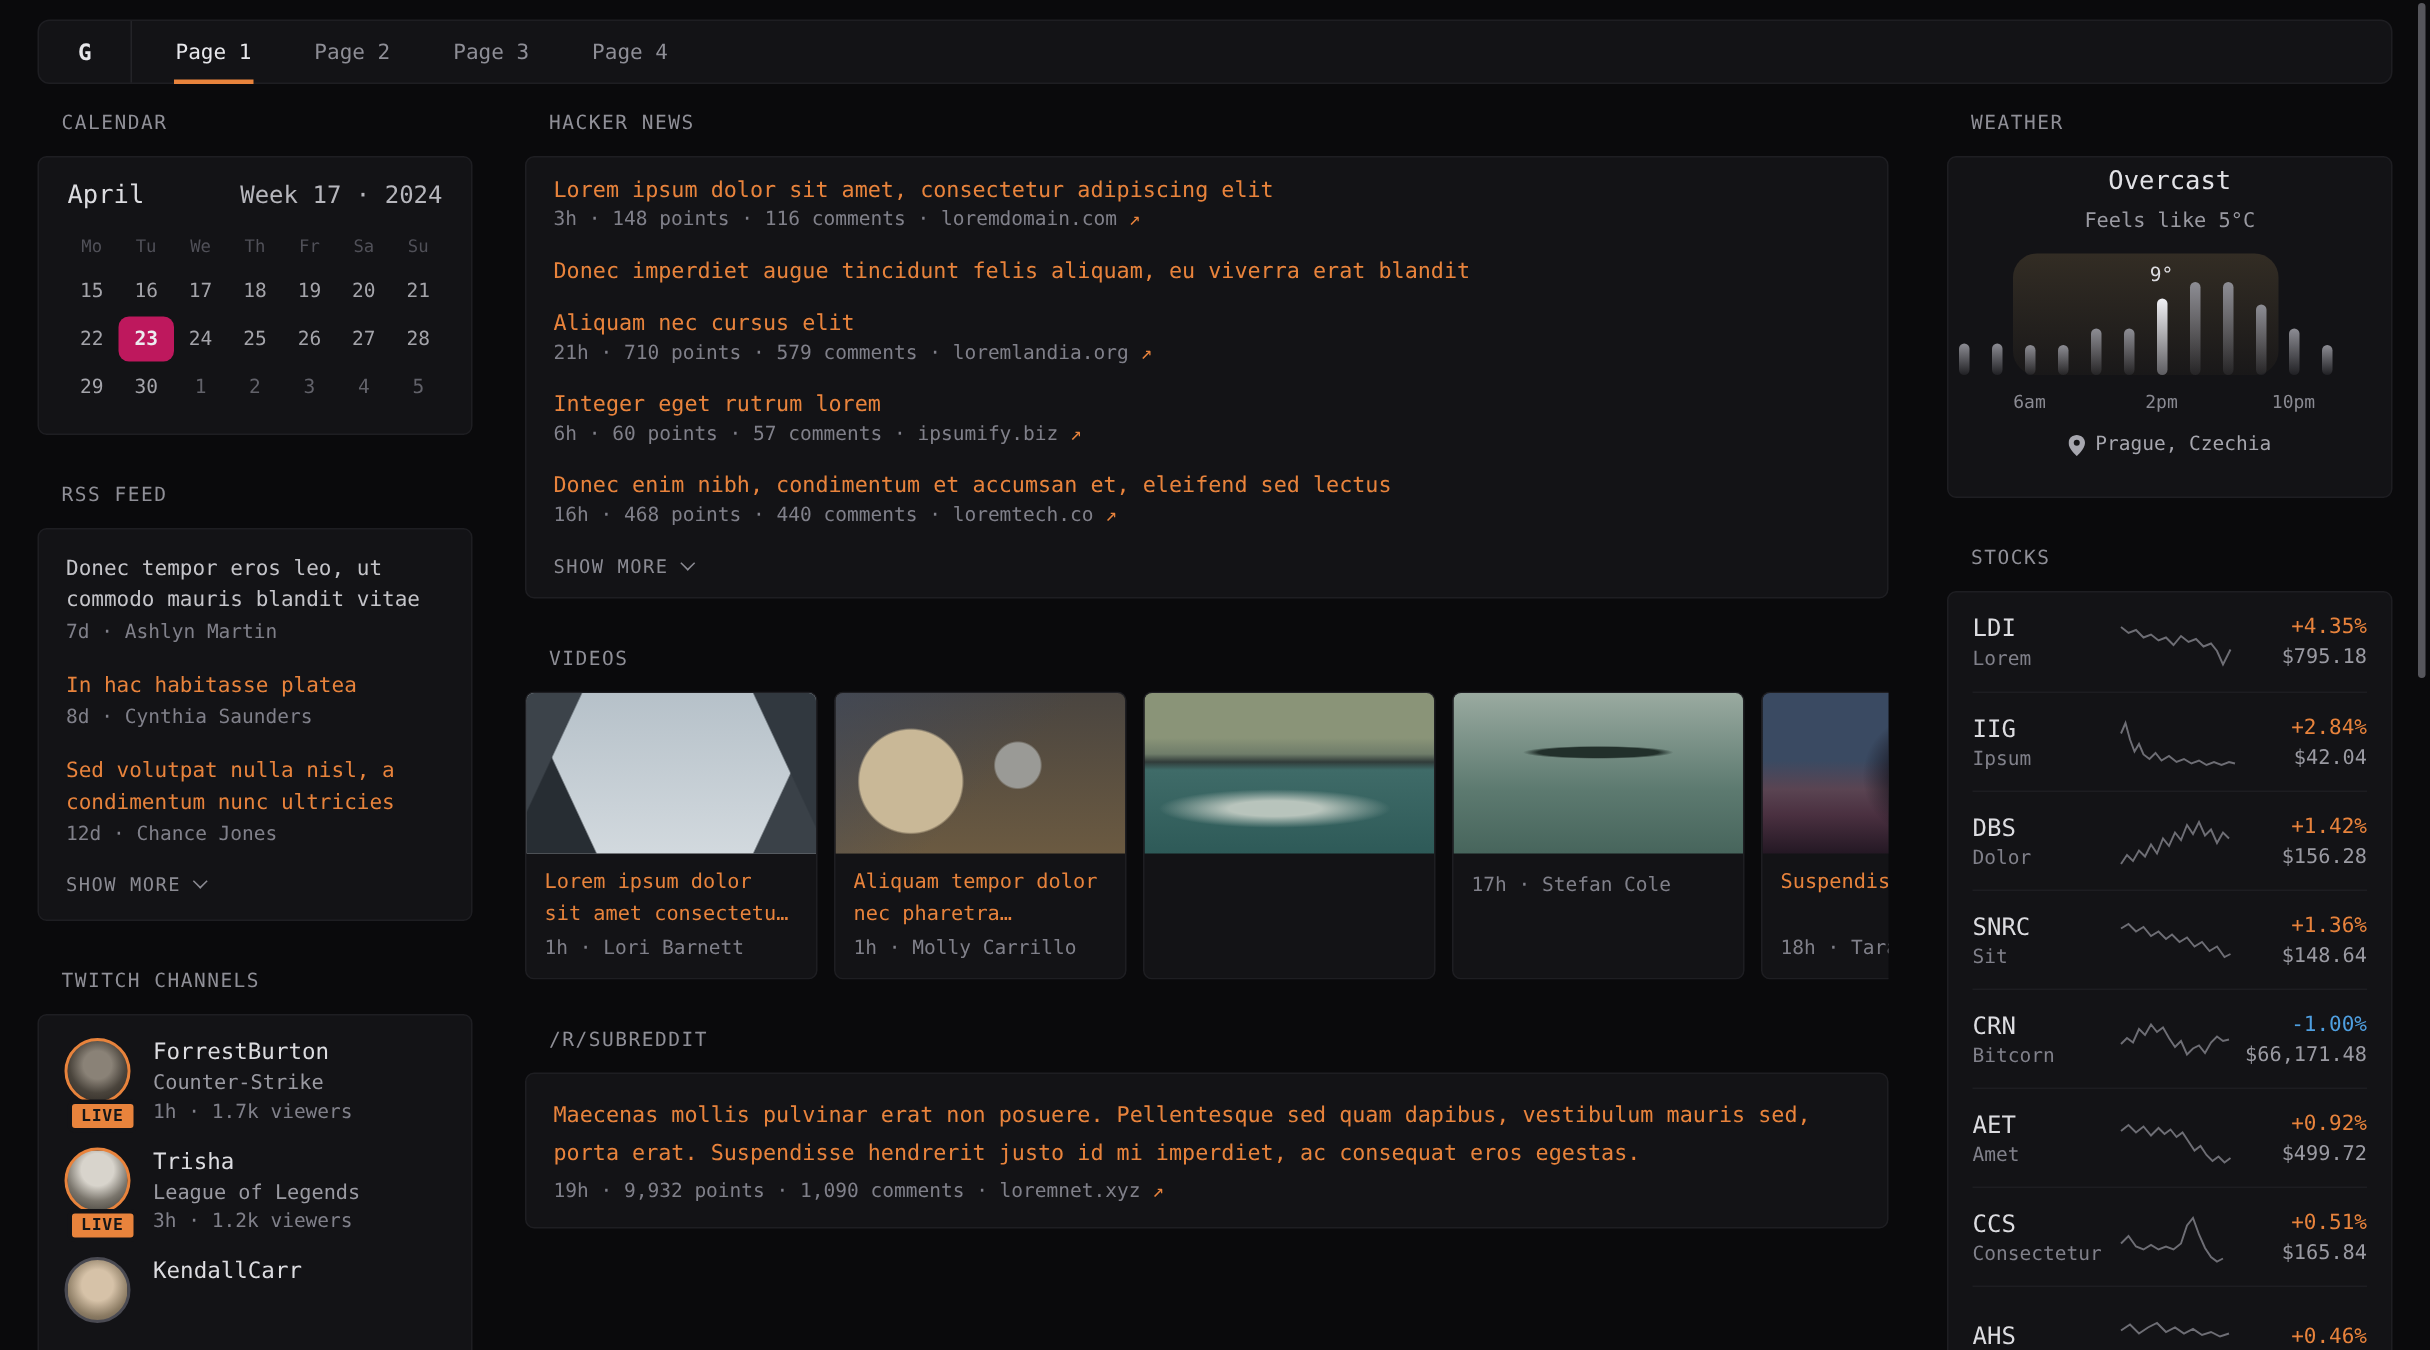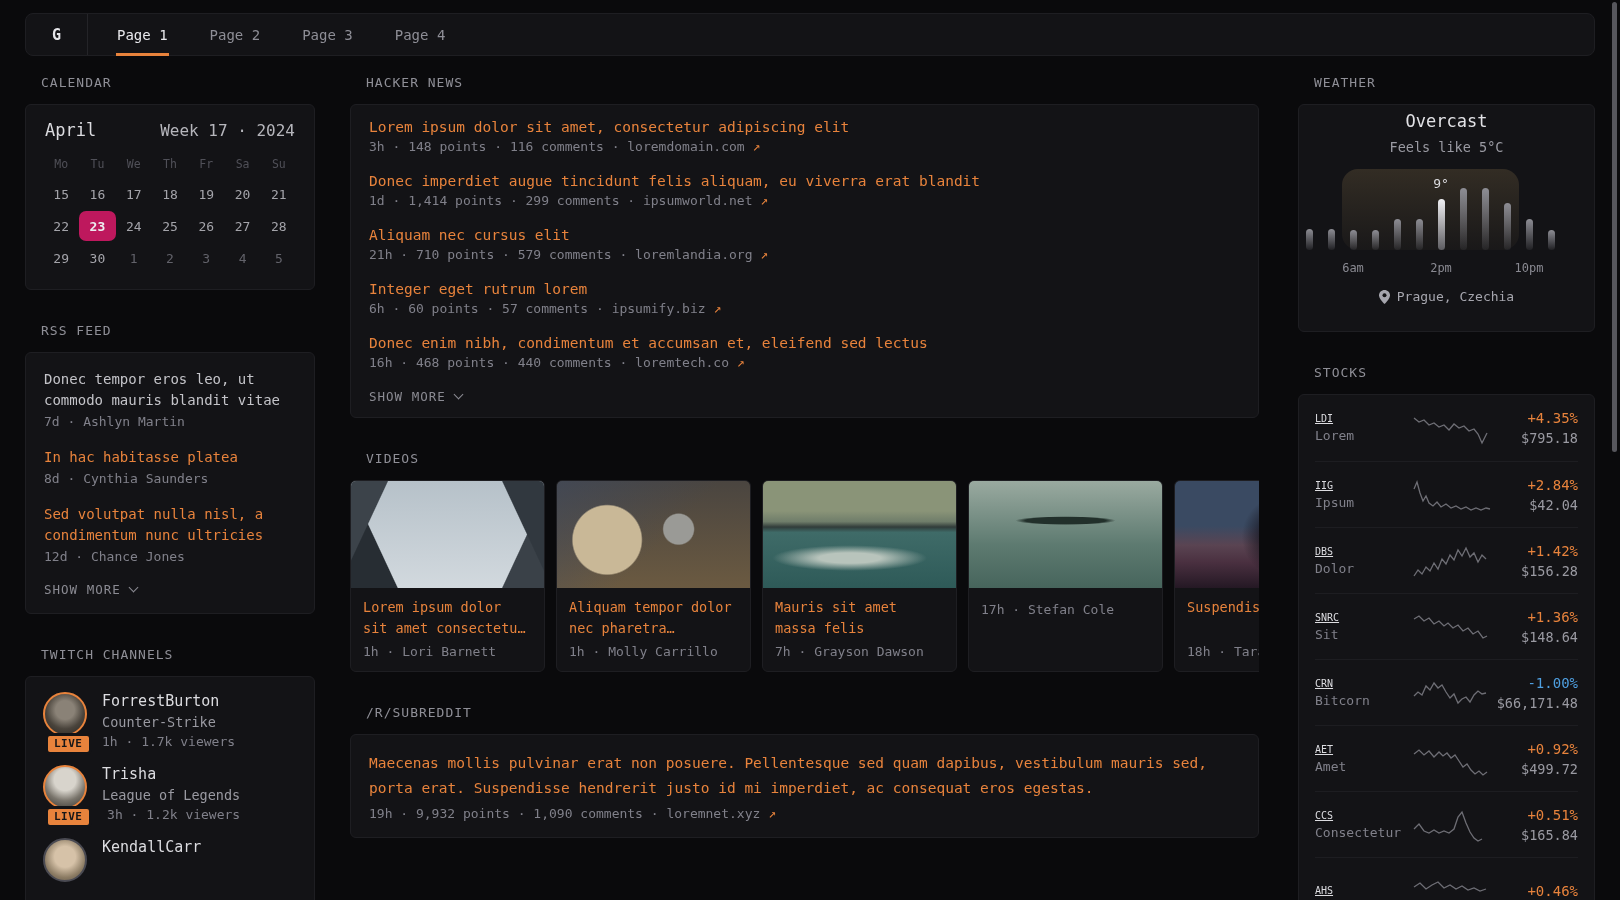--- a/index.html
+++ b/index.html
@@ -74,21 +74,21 @@
   .avatar{width:44px;height:44px;border-radius:50%;border:2px solid var(--accent);}
   .avatar.offline{border-color:#4a4a52;}
   .av-forrest{background:radial-gradient(circle at 50% 40%,#8a8277 0 30%,#4a443c 60%,#26221e);}
   .av-trisha{background:radial-gradient(circle at 50% 32%,#d8d4cc 0 32%,#7a756c 62%,#34322c);}
   .av-kendall{background:radial-gradient(circle at 50% 42%,#d6c2a8 0 34%,#8a7a62 68%,#56504a);}
   .live-badge{position:absolute;left:2px;bottom:-6px;background:var(--accent);color:#161618;
     font-size:11px;font-weight:bold;letter-spacing:.5px;padding:1px 6px 2px;border-radius:5px;
     border:3px solid var(--card);}
   .ch-name{font-size:15px;color:var(--t-strong);}
   .ch-cat{font-size:13.5px;color:#9a9aa2;margin-top:4px;}
-  .ch-meta{font-size:13px;color:var(--t-dim);margin-top:4px;text-align:right;}
+  .ch-meta{font-size:13px;color:var(--t-dim);margin-top:4px;}
 
   
   .hn-card{padding:14px 18px 13px;}
   .hn-item{margin-bottom:19px;}
   .hn-title{font-size:14.5px;color:var(--accent);cursor:pointer;}
   .hn-meta{margin-top:4px;font-size:13px;color:var(--t-dim);}
   .ext{color:var(--accent);}
 
   
   .videos-row{display:flex;gap:11px;overflow:hidden;}
@@ -139,21 +139,21 @@
   .w-hours{position:relative;height:15px;font-size:12px;color:#8a8a92;}
   .w-hour{position:absolute;transform:translateX(-50%);top:0;}
   .w-loc{margin-top:13px;display:flex;justify-content:center;align-items:center;gap:7px;
     font-size:13px;color:#a6a6ae;}
 
   
   .stocks-card{padding:0 16px;}
   .stock-row{display:flex;align-items:center;height:66px;border-top:1px solid #1d1d21;cursor:pointer;}
   .stock-row:first-child{border-top:none;}
   .s-left{width:97px;flex:none;}
-  .s-ticker{font-size:10px;color:var(--t-strong);text-decoration:underline;}
+  .s-ticker{font-size:16px;color:var(--t-strong);}
   .s-name{font-size:13px;color:var(--t-dim);margin-top:4px;}
   .s-spark{width:84px;flex:none;display:flex;align-items:center;}
   .s-right{flex:1;text-align:right;}
   .s-change{font-size:14px;color:var(--accent);}
   .s-change.neg{color:var(--neg);}
   .s-price{font-size:13.5px;color:#9a9aa2;margin-top:4px;}
 
   .scroll-thumb{position:absolute;top:2px;right:3px;width:5px;height:450px;border-radius:3px;
     background:#56565c;}
 </style>
@@ -285,21 +285,20 @@
       <div class="widget">
         <h2 class="wtitle">HACKER NEWS</h2>
         <div class="card hn-card">
           <div id="hn-items">
               <div class="hn-item">
                 <div class="hn-title">Lorem ipsum dolor sit amet, consectetur adipiscing elit</div>
                 <div class="hn-meta">3h · 148 points · 116 comments · loremdomain.com <span class="ext">↗</span></div>
               </div>
               <div class="hn-item">
                 <div class="hn-title">Donec imperdiet augue tincidunt felis aliquam, eu viverra erat blandit</div>
-                <div class="hn-meta">1d · 1,414 points · 299 comments · ipsumworld.net <span class="ext">↗</span></div>
               </div>
               <div class="hn-item">
                 <div class="hn-title">Aliquam nec cursus elit</div>
                 <div class="hn-meta">21h · 710 points · 579 comments · loremlandia.org <span class="ext">↗</span></div>
               </div>
               <div class="hn-item">
                 <div class="hn-title">Integer eget rutrum lorem</div>
                 <div class="hn-meta">6h · 60 points · 57 comments · ipsumify.biz <span class="ext">↗</span></div>
               </div>
               <div class="hn-item">
@@ -326,24 +325,20 @@
             </div>
             <div class="video-card">
               <div class="thumb thumb-camera"></div>
               <div class="v-info">
                 <div class="v-title">Aliquam tempor dolor nec pharetra…</div>
                 <div class="v-meta">1h · Molly Carrillo</div>
               </div>
             </div>
             <div class="video-card">
               <div class="thumb thumb-sea"></div>
-              <div class="v-info">
-                <div class="v-title">Mauris sit amet massa felis</div>
-                <div class="v-meta">7h · Grayson Dawson</div>
-              </div>
             </div>
             <div class="video-card">
               <div class="thumb thumb-canoe"></div>
               <div class="v-info">
                 <div class="v-meta">17h · Stefan Cole</div>
               </div>
             </div>
             <div class="video-card">
               <div class="thumb thumb-field"></div>
               <div class="v-info">

